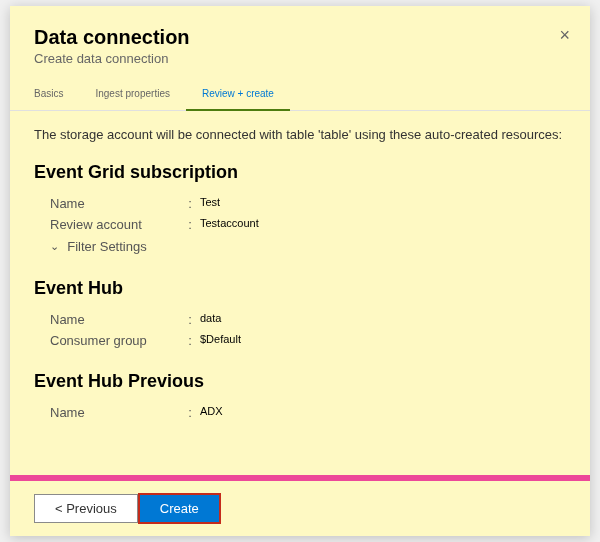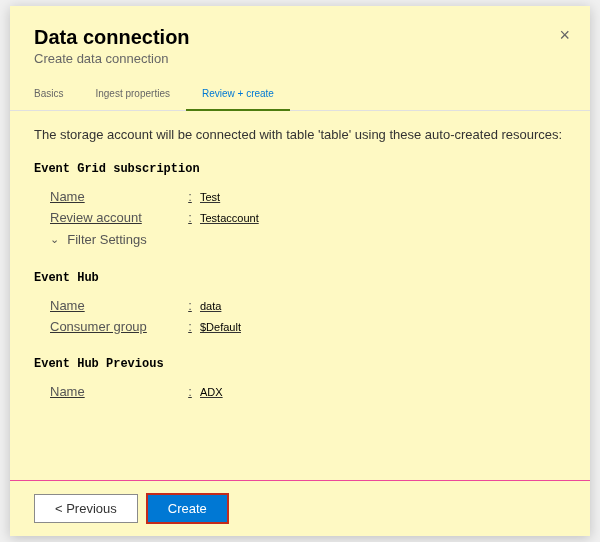--- a/index.html
+++ b/index.html
@@ -82,31 +82,29 @@
     }
     .info-text {
       font-size: 13px;
       color: #333;
       margin-bottom: 20px;
     }
     .section {
       margin-bottom: 20px;
     }
     .section-title {
-      font-size: 12px;
+      font-size: 18px;
       font-weight: 600;
       color: #000;
       margin-bottom: 10px;
-      font-family: Liberation Mono, monospace;
     }
     .field-row {
       display: flex;
-      align-items: center;
+      align-items: flex-start;
       padding: 3px 0 3px 16px;
-      text-decoration: underline;
     }
     .field-label {
       width: 130px;
       color: #555;
       font-size: 13px;
       flex-shrink: 0;
     }
     .field-colon {
       width: 20px;
       color: #555;
@@ -127,24 +125,24 @@
       color: #555;
       font-size: 13px;
     }
     .chevron-icon {
       margin-right: 8px;
       font-size: 11px;
       color: #555;
     }
     .footer {
       padding: 12px 24px;
-      border-top: 1px solid #ec4899;
+      border-top: 6px solid #ec4899;
       display: flex;
       align-items: center;
-      gap: 8px;
+      gap: 0;
     }
     .btn-previous {
       padding: 6px 20px;
       background: #fff;
       border: 1px solid #8a8a8a;
       color: #333;
       font-size: 13px;
       cursor: pointer;
       font-family: inherit;
     }

